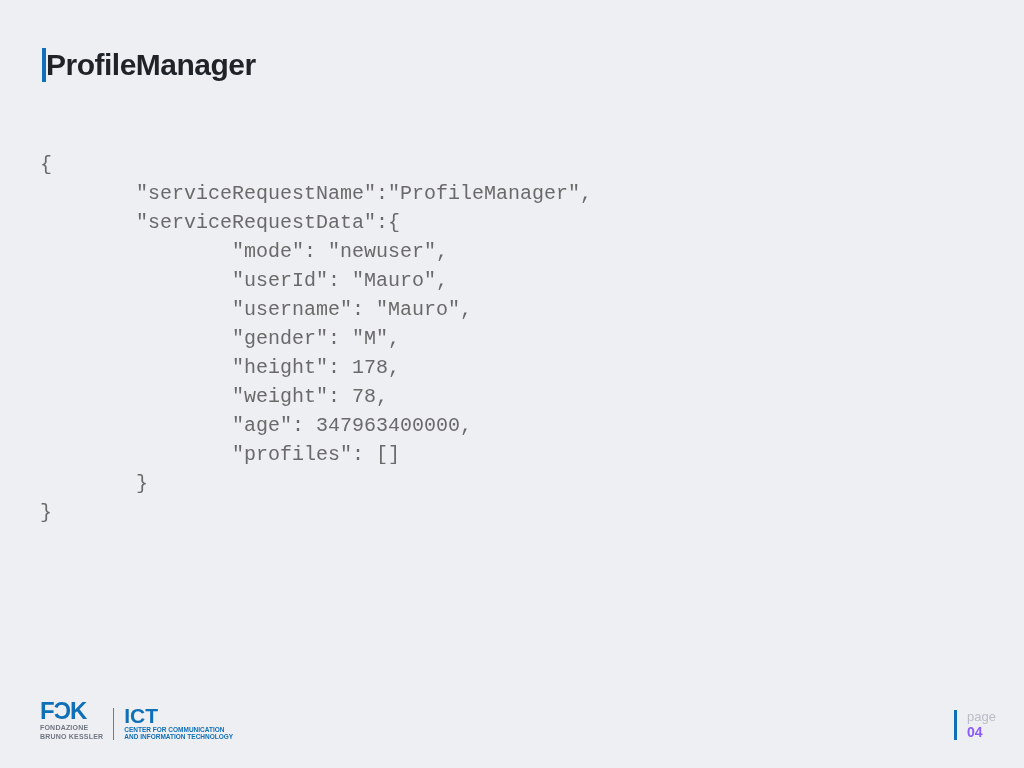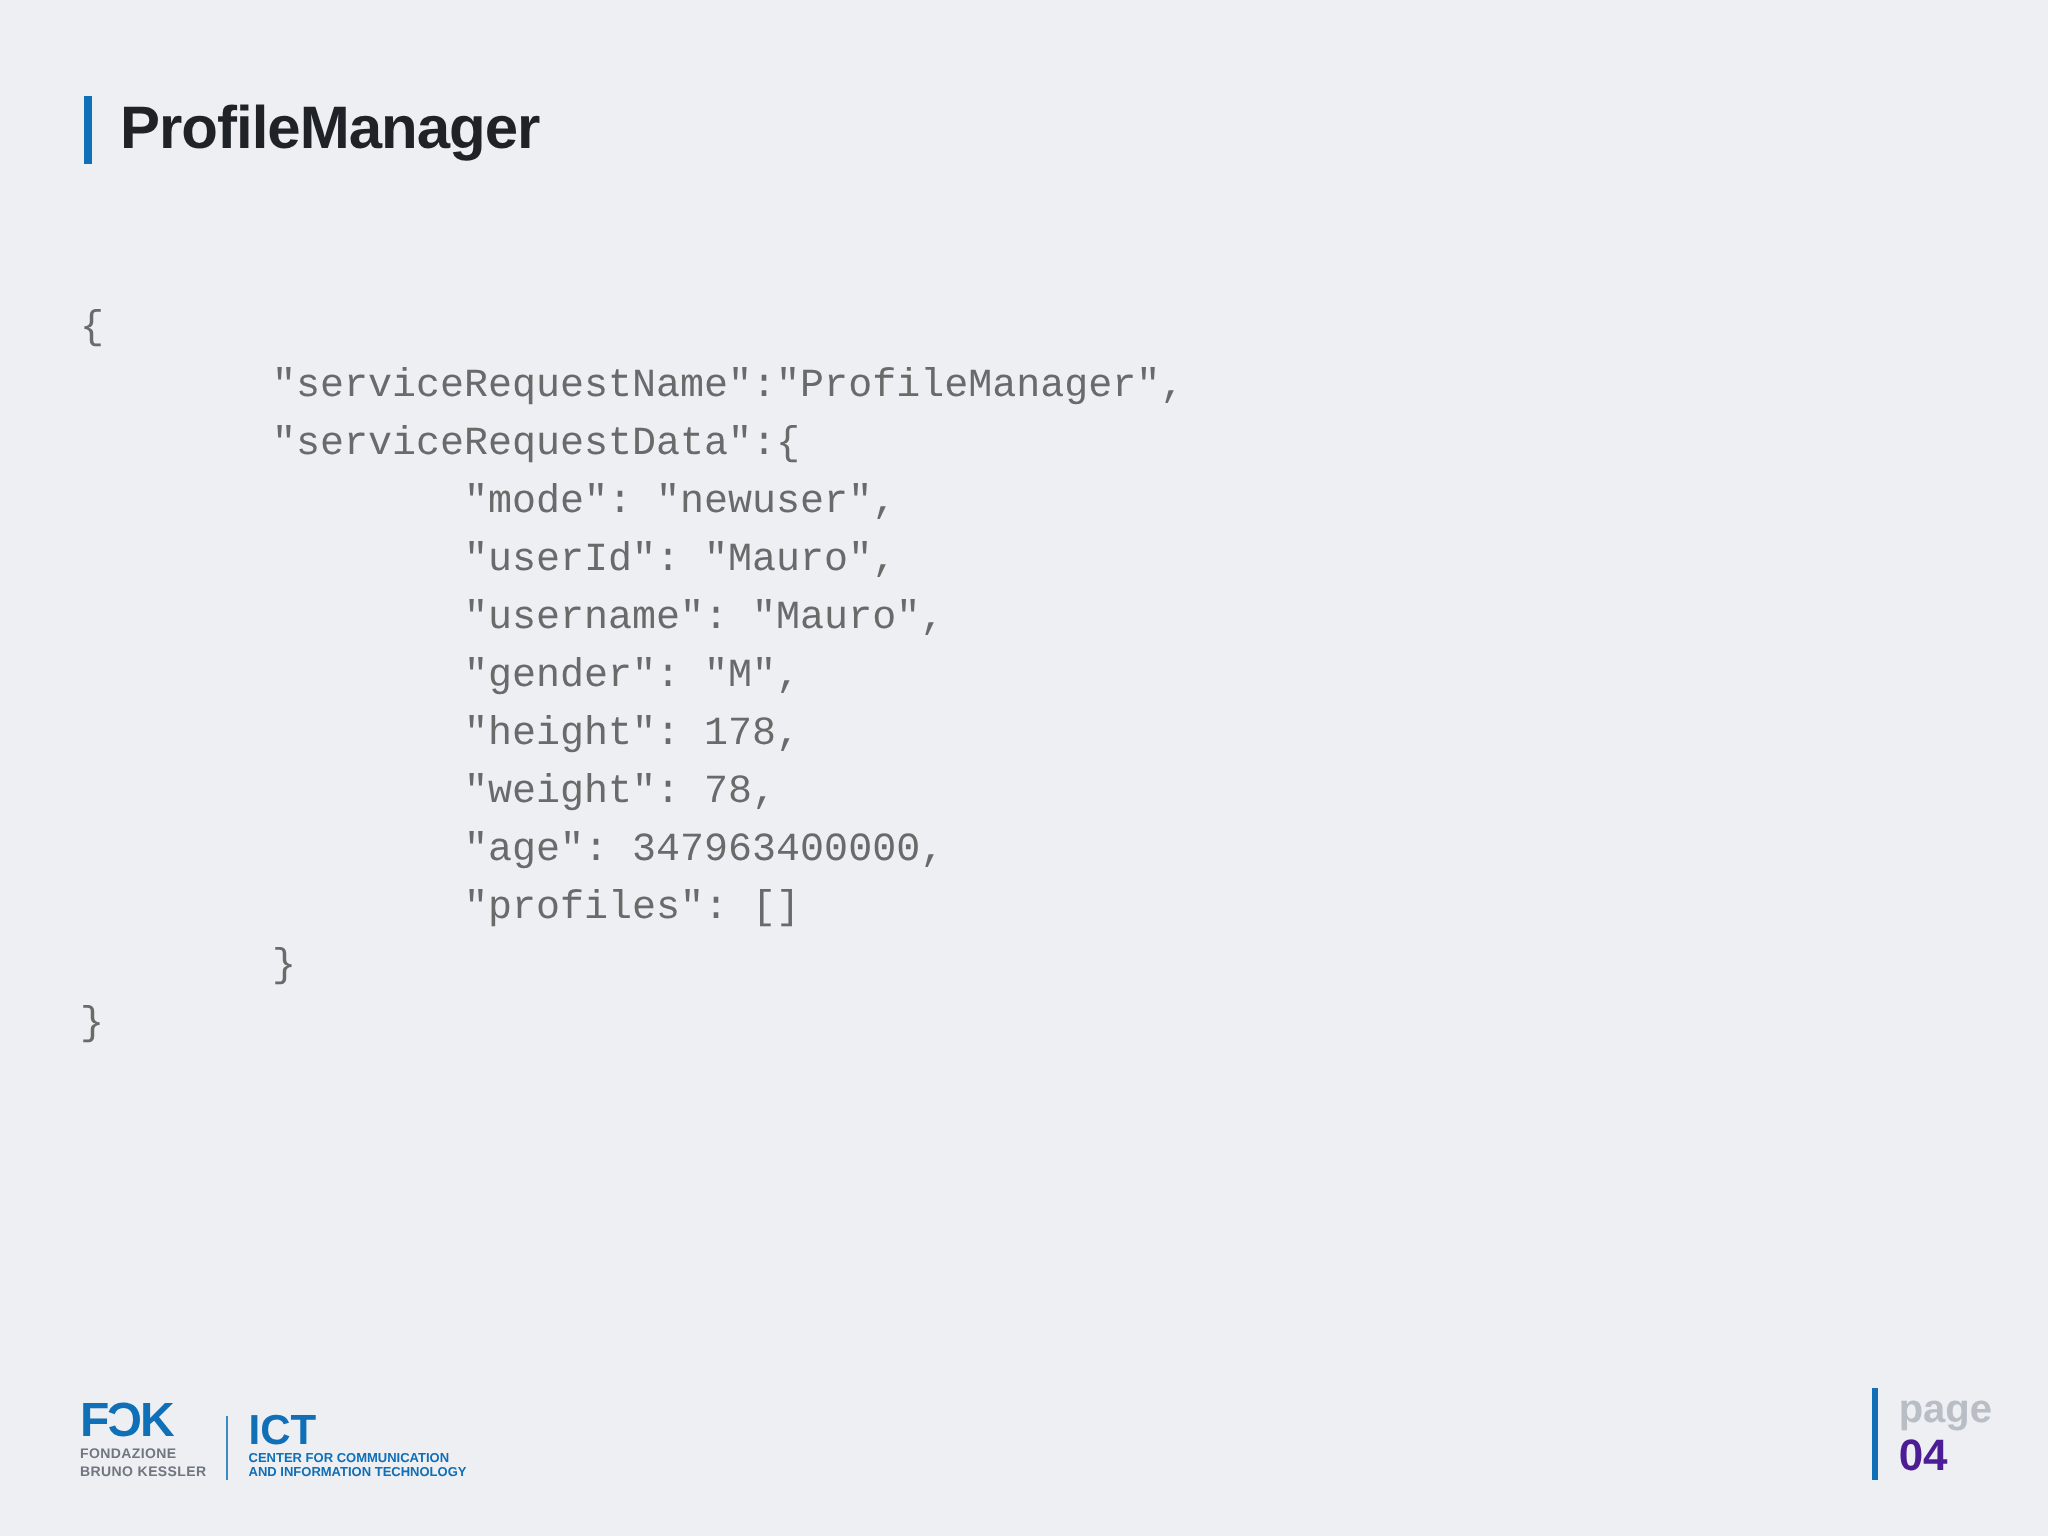--- a/index.html
+++ b/index.html
@@ -8,21 +8,20 @@
     background: #eeeff3;
     font-family: "Helvetica Neue", Arial, sans-serif;
     position: relative;
     overflow: hidden;
   }
   .title-block {
     position: absolute;
     top: 48px;
     left: 42px;
     border-left: 4px solid #0f6fb7;
-    padding-left: 14px;
   }
   .title-main {
     font-size: 30px;
     font-weight: 700;
     color: #1f2328;
     letter-spacing: -0.5px;
   }
   .title-sub {
     font-size: 26px;
     font-weight: 600;
@@ -92,29 +91,29 @@
     font-weight: 600;
     color: #0f6fb7;
     line-height: 1.1;
   }
   .page-indicator {
     border-left: 3px solid #0f6fb7;
     padding-left: 10px;
     text-align: left;
   }
   .page-label {
-    font-size: 20px;
-    font-weight: 700;
+    font-size: 13px;
+    font-weight: 400;
     color: #b9bdc6;
     line-height: 1.1;
   }
   .page-number {
-    font-size: 22px;
+    font-size: 14px;
     font-weight: 700;
-    color: #4c1d95;
+    color: #8b5cf6;
     line-height: 1.1;
   }
 </style>
 </head>
 <body>
 
 <div class="title-block">
   <div class="title-main">ProfileManager</div>
 </div>
 

